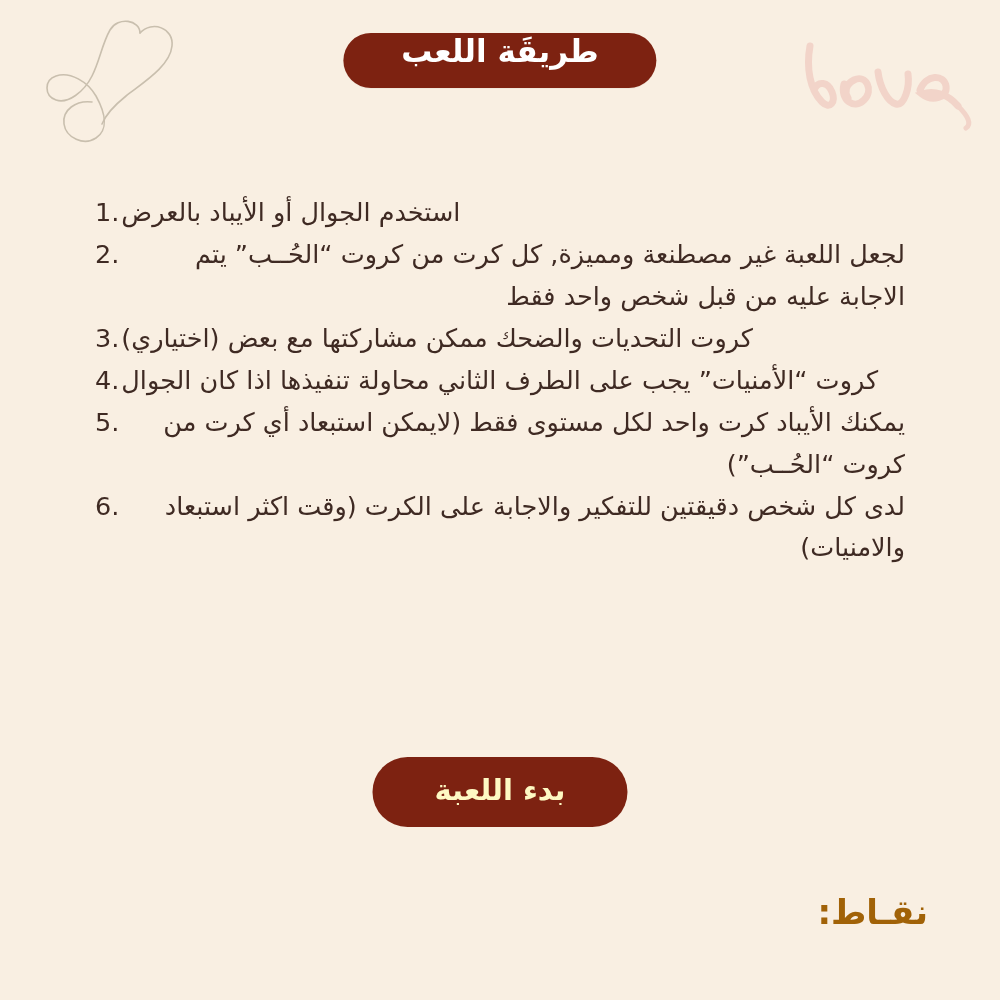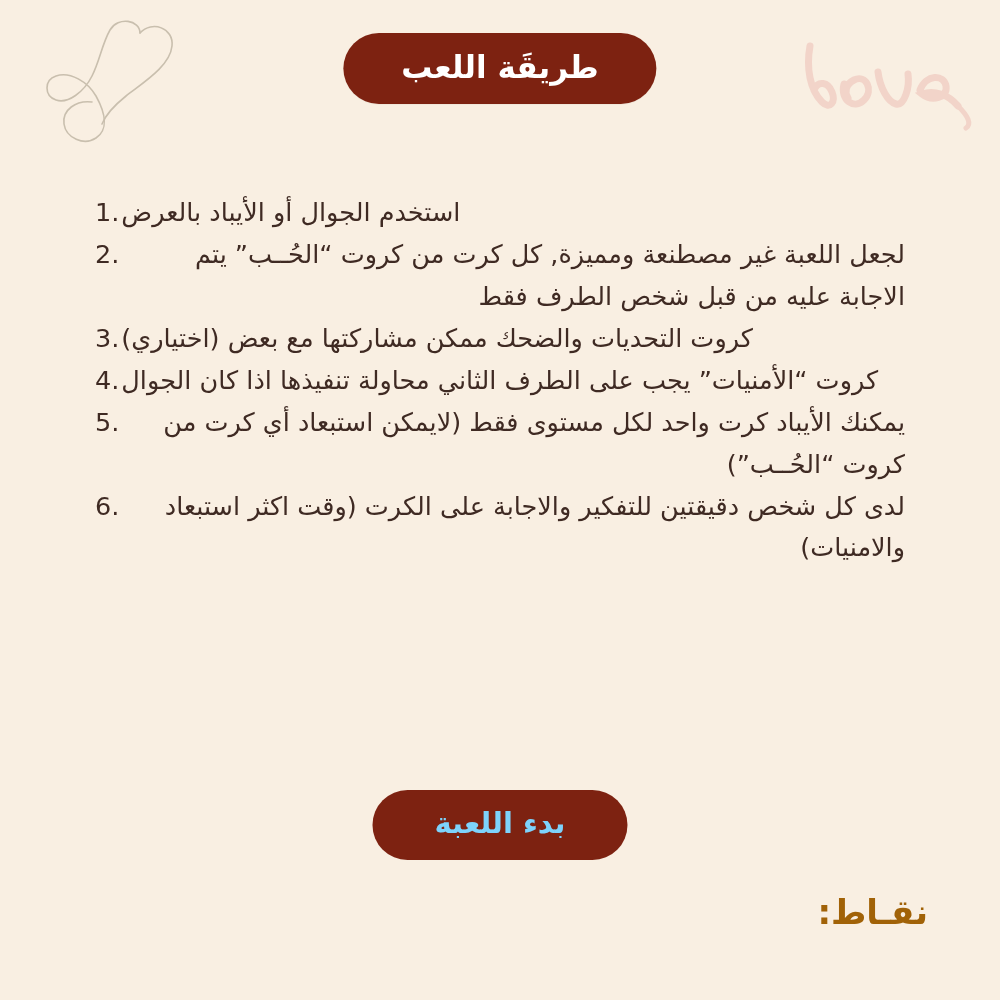--- a/index.html
+++ b/index.html
@@ -45,21 +45,21 @@
 
   
   .title-pill {
     position: absolute;
     top: 33px;
     left: 50%;
     transform: translateX(-50%);
     background: #7d2211;
     color: #ffffff;
     border-radius: 40px;
-    padding: 16px 58px 19px 58px;
+    padding: 0 58px 19px 58px;
     font-size: 31px;
     font-weight: bold;
     letter-spacing: 0.5px;
     text-align: center;
     white-space: nowrap;
     box-shadow: 0 1px 0 rgba(0,0,0,0.03);
   }
 
   
   .rules {
@@ -90,25 +90,25 @@
     margin-right: 2px;
   }
   .rule-text {
     flex: 0 1 auto;
     text-align: right;
   }
 
   
   .start-pill {
     position: absolute;
-    top: 790px;
+    top: 757px;
     left: 50%;
     transform: translateX(-50%);
     background: #7d2211;
-    color: #7dd3fc;
+    color: #fef9c3;
     border-radius: 40px;
     padding: 16px 62px 20px 62px;
     font-size: 29px;
     font-weight: bold;
     text-align: center;
     white-space: nowrap;
     cursor: pointer;
   }
 
   
@@ -147,21 +147,21 @@
   <div class="title-pill">طريقَة اللعب</div>
 
   <div class="rules">
 
     <div class="rule-row">
       <div class="rule-text">استخدم الجوال أو الأيباد بالعرض</div>
       <div class="rule-num">1.</div>
     </div>
 
     <div class="rule-row">
-      <div class="rule-text">لجعل اللعبة غير مصطنعة ومميزة, كل كرت من كروت “الحُــب” يتم الاجابة عليه من قبل شخص الطرف فقط</div>
+      <div class="rule-text">لجعل اللعبة غير مصطنعة ومميزة, كل كرت من كروت “الحُــب” يتم الاجابة عليه من قبل شخص واحد فقط</div>
       <div class="rule-num">2.</div>
     </div>
 
     <div class="rule-row">
       <div class="rule-text">كروت التحديات والضحك ممكن مشاركتها مع بعض (اختياري)</div>
       <div class="rule-num">3.</div>
     </div>
 
     <div class="rule-row">
       <div class="rule-text">كروت “الأمنيات” يجب على الطرف الثاني محاولة تنفيذها اذا كان الجوال</div>

